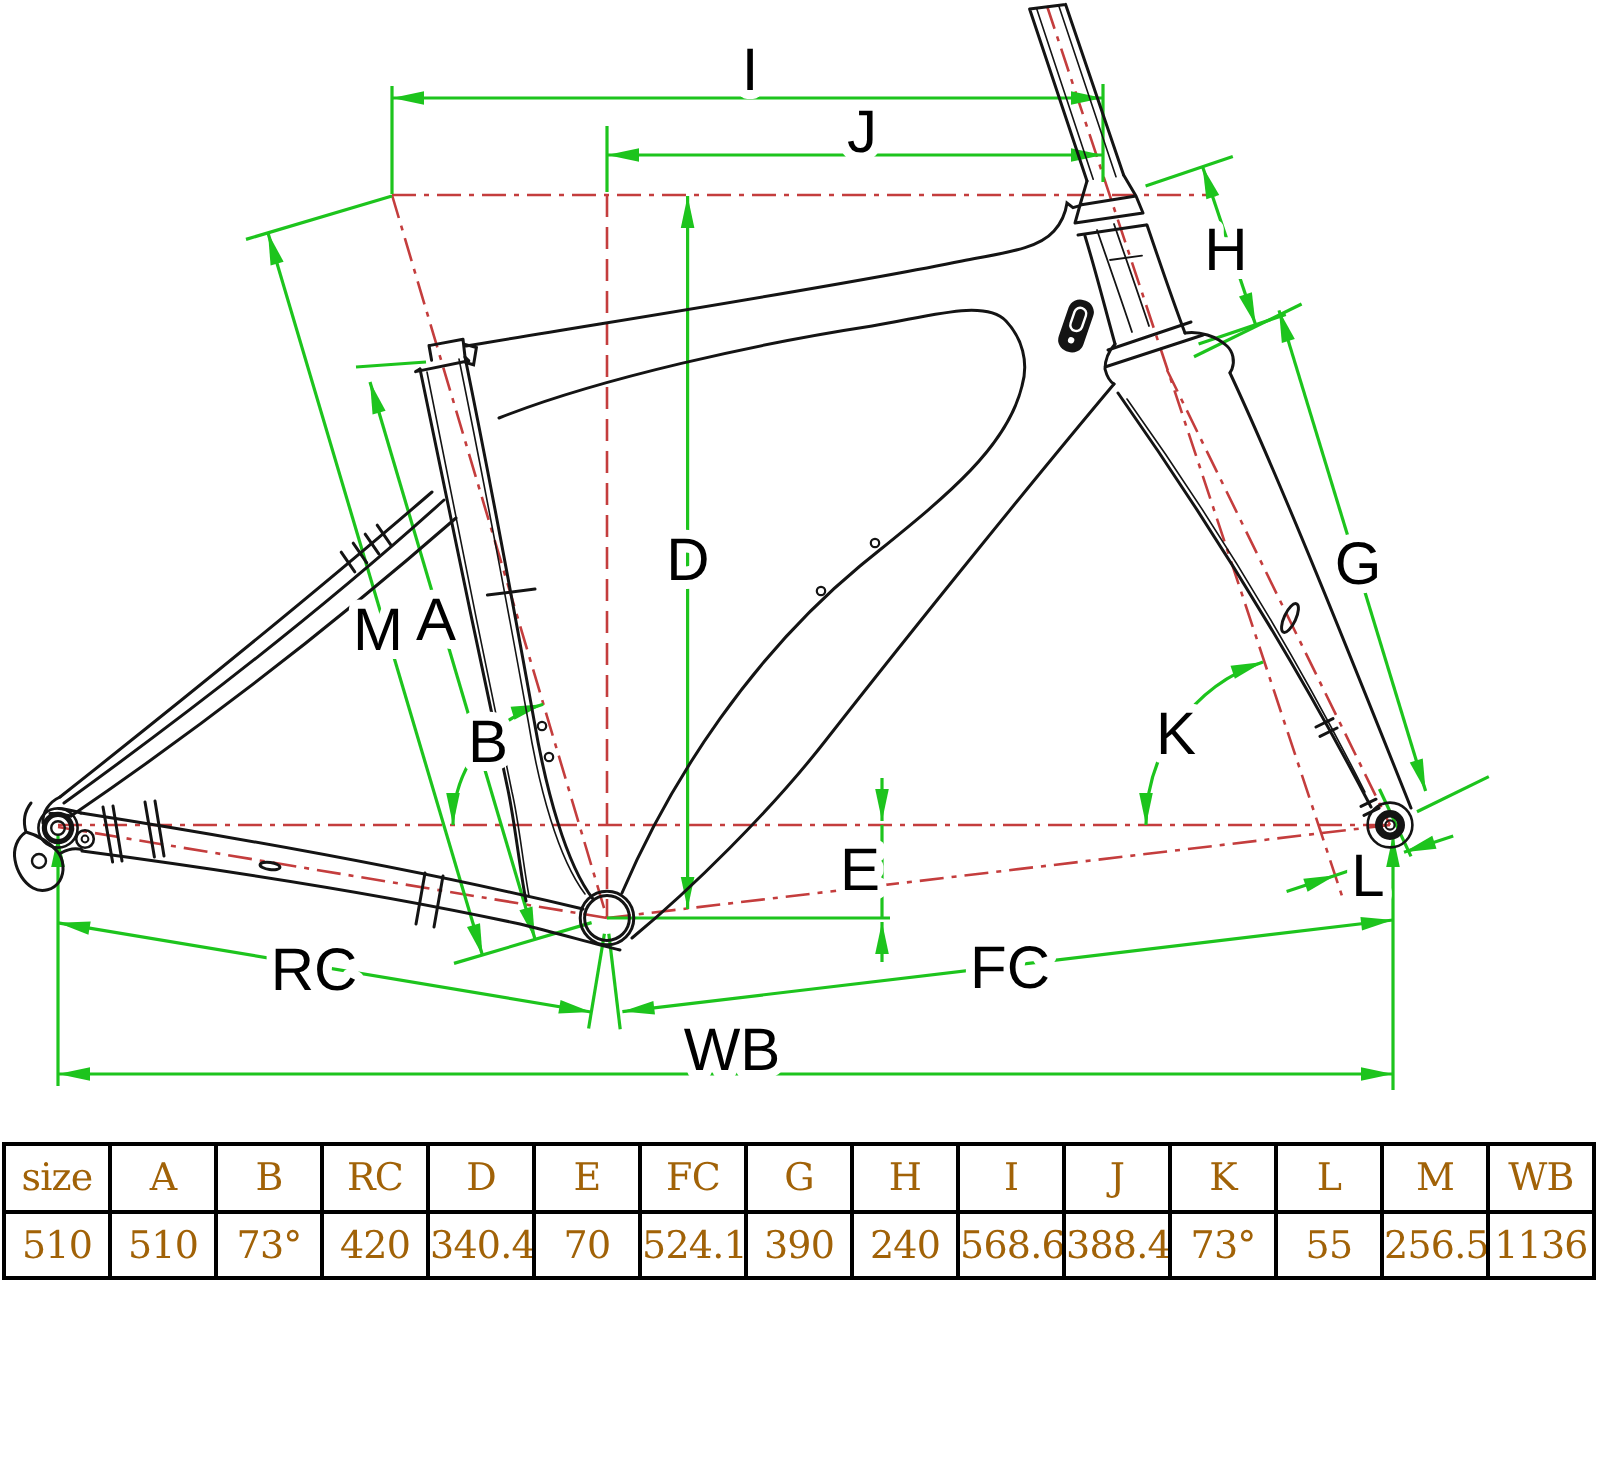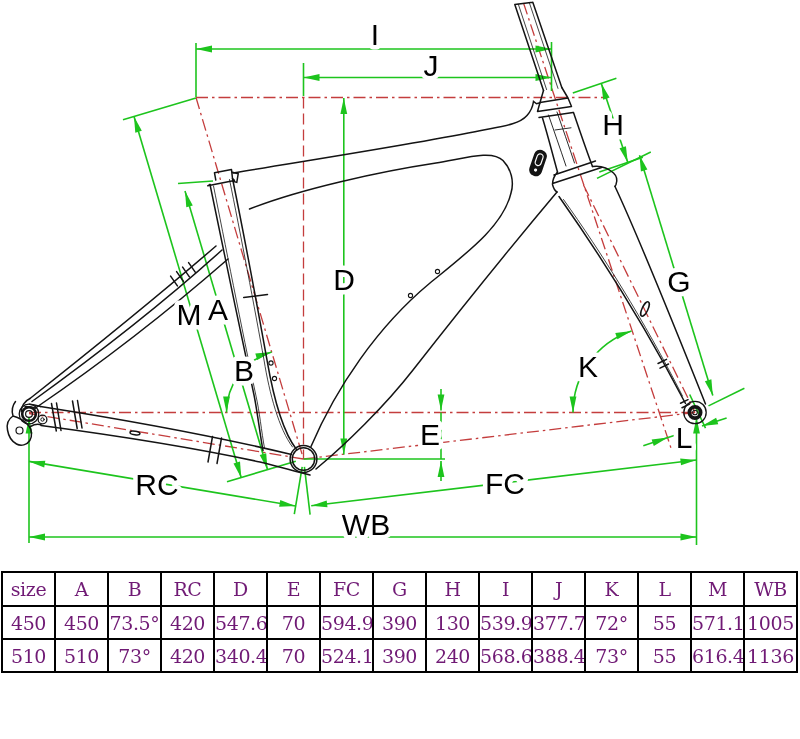--- a/index.html
+++ b/index.html
@@ -3,21 +3,21 @@
 <meta charset="utf-8">
 <style>
   html,body{margin:0;padding:0;background:#fff;}
   .stage{position:relative;width:800px;height:739px;background:#ffffff;overflow:hidden;
          font-family:"Liberation Sans",sans-serif;}
   svg{display:block;}
   .dim-label{font-family:"Liberation Sans",sans-serif;font-size:30px;fill:#000;
              paint-order:stroke;stroke:#ffffff;stroke-width:9px;stroke-linejoin:round;}
   .geo-table{position:absolute;left:1px;top:571px;width:797px;border-collapse:collapse;
              table-layout:fixed;font-family:"DejaVu Serif","Liberation Serif",serif;
-             font-size:19px;color:#701a75;letter-spacing:-0.4px;}
+             font-size:19px;color:#a16207;letter-spacing:-0.4px;}
   .geo-table th,.geo-table td{border:2px solid #000;text-align:center;padding:0;
              font-weight:normal;overflow:hidden;white-space:nowrap;}
   .geo-table thead th{height:32px;}
   .geo-table tbody td{height:31px;}
 </style>
 </head>
 <body>
 
 <div class="stage">
   <svg id="diagram" width="800" height="571" viewBox="0 0 800 571">
@@ -186,48 +186,31 @@
         <th>I</th>
         <th>J</th>
         <th>K</th>
         <th>L</th>
         <th>M</th>
         <th>WB</th>
       </tr>
     </thead>
     <tbody>
         <tr>
-          <td>450</td>
-          <td>450</td>
-          <td>73.5°</td>
-          <td>420</td>
-          <td>547.6</td>
-          <td>70</td>
-          <td>594.9</td>
-          <td>390</td>
-          <td>130</td>
-          <td>539.9</td>
-          <td>377.7</td>
-          <td>72°</td>
-          <td>55</td>
-          <td>571.1</td>
-          <td>1005</td>
-        </tr>
-        <tr>
           <td>510</td>
           <td>510</td>
           <td>73°</td>
           <td>420</td>
           <td>340.4</td>
           <td>70</td>
           <td>524.1</td>
           <td>390</td>
           <td>240</td>
           <td>568.6</td>
           <td>388.4</td>
           <td>73°</td>
           <td>55</td>
-          <td>616.4</td>
+          <td>256.5</td>
           <td>1136</td>
         </tr>
       </tbody>
   </table>
 </div>
 
 </body></html>

